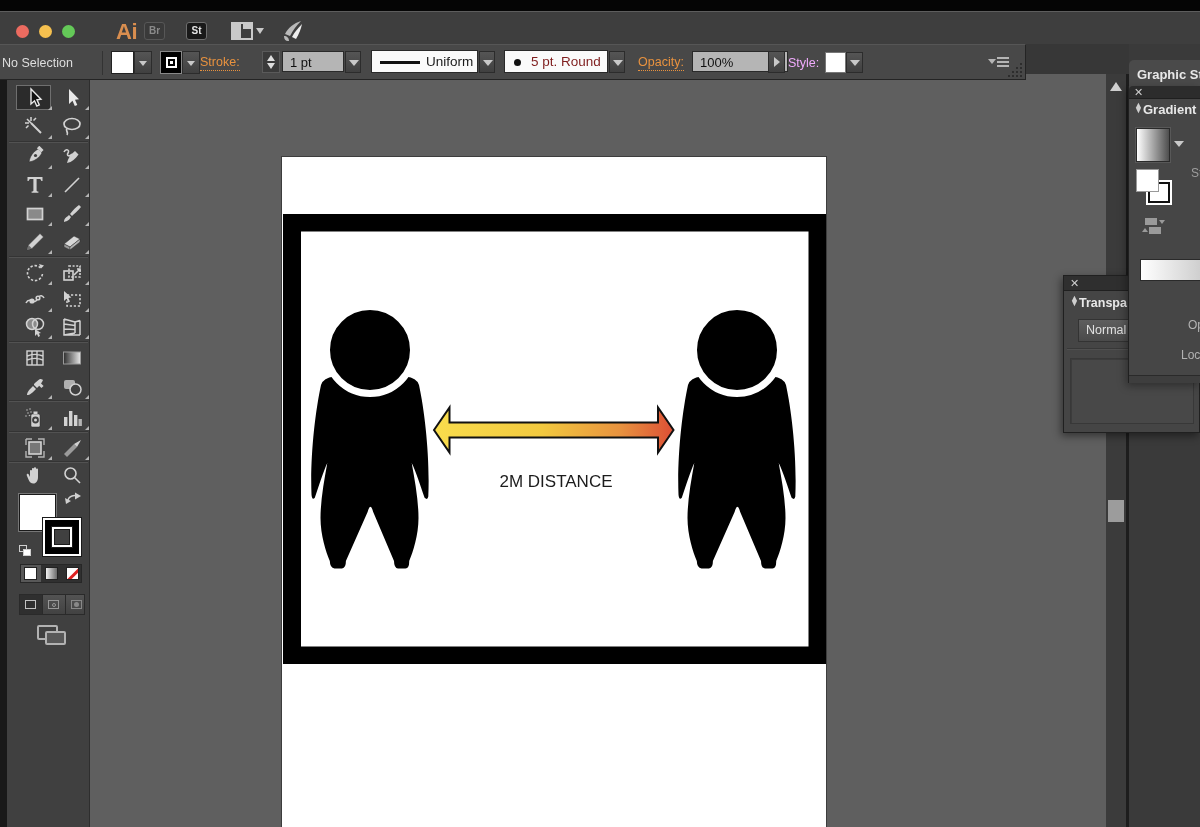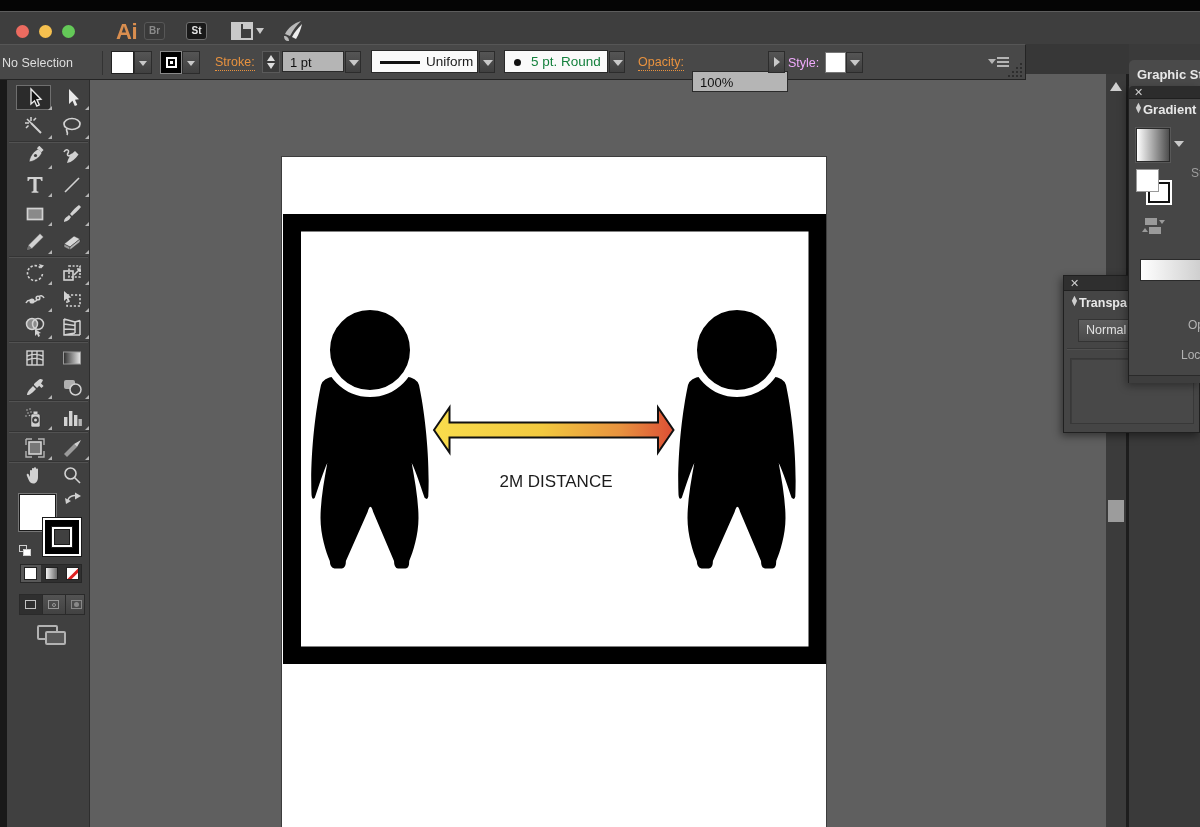--- a/index.html
+++ b/index.html
@@ -123,39 +123,39 @@
   <div class="abs" id="controlbar">
     <div class="abs" style="left:2px;top:11px;color:#dedede;font-size:12.5px;">No Selection</div>
     <div class="abs" style="left:102px;top:6px;width:1px;height:24px;background:#333;"></div>
     <div class="abs" style="left:111px;top:6px;width:23px;height:23px;background:#fff;border:1px solid #222;"></div>
     <div class="abs ddbtn" style="left:134px;top:6px;"></div>
     <div class="abs" style="left:160px;top:6px;width:22px;height:23px;background:#000;border:1px solid #888;">
       <div class="abs" style="left:4.5px;top:5px;width:11px;height:11px;border:2px solid #fff;background:#000;"></div>
       <div class="abs" style="left:8.5px;top:9px;width:3px;height:3px;background:#fff;"></div>
     </div>
     <div class="abs ddbtn" style="left:182px;top:6px;"></div>
-    <div class="abs lnk" style="left:215px;top:10px;">Stroke:</div>
+    <div class="abs lnk" style="left:200px;top:10px;">Stroke:</div>
     <div class="abs spin" style="left:262px;top:6px;">
       <div class="spup"></div>
         <div class="spdn"></div>
     </div>
     <div class="abs fieldL" style="left:282px;top:6px;width:62px;">1 pt</div>
     <div class="abs ddbtn2" style="left:345px;top:6px;"></div>
     <div class="abs" style="left:371px;top:5px;width:107px;height:23px;background:#fafafa;border:1px solid #2a2a2a;">
       <div class="abs" style="left:8px;top:10px;width:40px;height:2.5px;background:#111;"></div>
       <div class="abs" style="left:54px;top:3px;color:#1a1a1a;font-size:13.5px;">Uniform</div>
     </div>
     <div class="abs ddbtn2" style="left:479px;top:6px;"></div>
     <div class="abs" style="left:504px;top:5px;width:104px;height:23px;background:#fafafa;border:1px solid #2a2a2a;">
       <div class="abs" style="left:9px;top:8px;width:7px;height:7px;border-radius:50%;background:#111;"></div>
-      <div class="abs" style="left:26px;top:3px;color:#15803d;font-size:13.5px;">5 pt. Round</div>
+      <div class="abs" style="left:26px;top:3px;color:#7f1d1d;font-size:13.5px;">5 pt. Round</div>
     </div>
     <div class="abs ddbtn2" style="left:609px;top:6px;"></div>
     <div class="abs lnk" style="left:638px;top:10px;">Opacity:</div>
-    <div class="abs fieldL" style="left:692px;top:6px;width:96px;margin-top:20px;">100%</div>
+    <div class="abs fieldL" style="left:692px;top:6px;width:96px;">100%</div>
     <div class="abs" style="left:768px;top:6px;width:17px;height:22px;background:linear-gradient(#555,#404040);border:1px solid #2c2c2c;">
       <div class="abs" style="left:5px;top:5px;width:0;height:0;border-top:5.5px solid transparent;border-bottom:5.5px solid transparent;border-left:6.5px solid #c9c9c9;"></div>
     </div>
     <div class="abs" style="left:788px;top:11px;color:#f0abfc;font-size:12.5px;">Style:</div>
     <div class="abs" style="left:825px;top:7px;width:21px;height:21px;background:#fff;border:1px solid #777;"></div>
     <div class="abs" style="left:846px;top:7px;width:17px;height:21px;background:linear-gradient(#555,#404040);border:1px solid #2c2c2c;">
       <div class="abs" style="left:2.5px;top:7px;width:0;height:0;border-left:5px solid transparent;border-right:5px solid transparent;border-top:6px solid #c9c9c9;"></div>
     </div>
     <div class="abs" style="left:988px;top:14px;width:0;height:0;border-left:4px solid transparent;border-right:4px solid transparent;border-top:5px solid #b5b5b5;"></div>
     <div class="abs" style="left:997px;top:12px;width:12px;height:2px;background:#b5b5b5;box-shadow:0 4px 0 #b5b5b5,0 8px 0 #b5b5b5;"></div>

